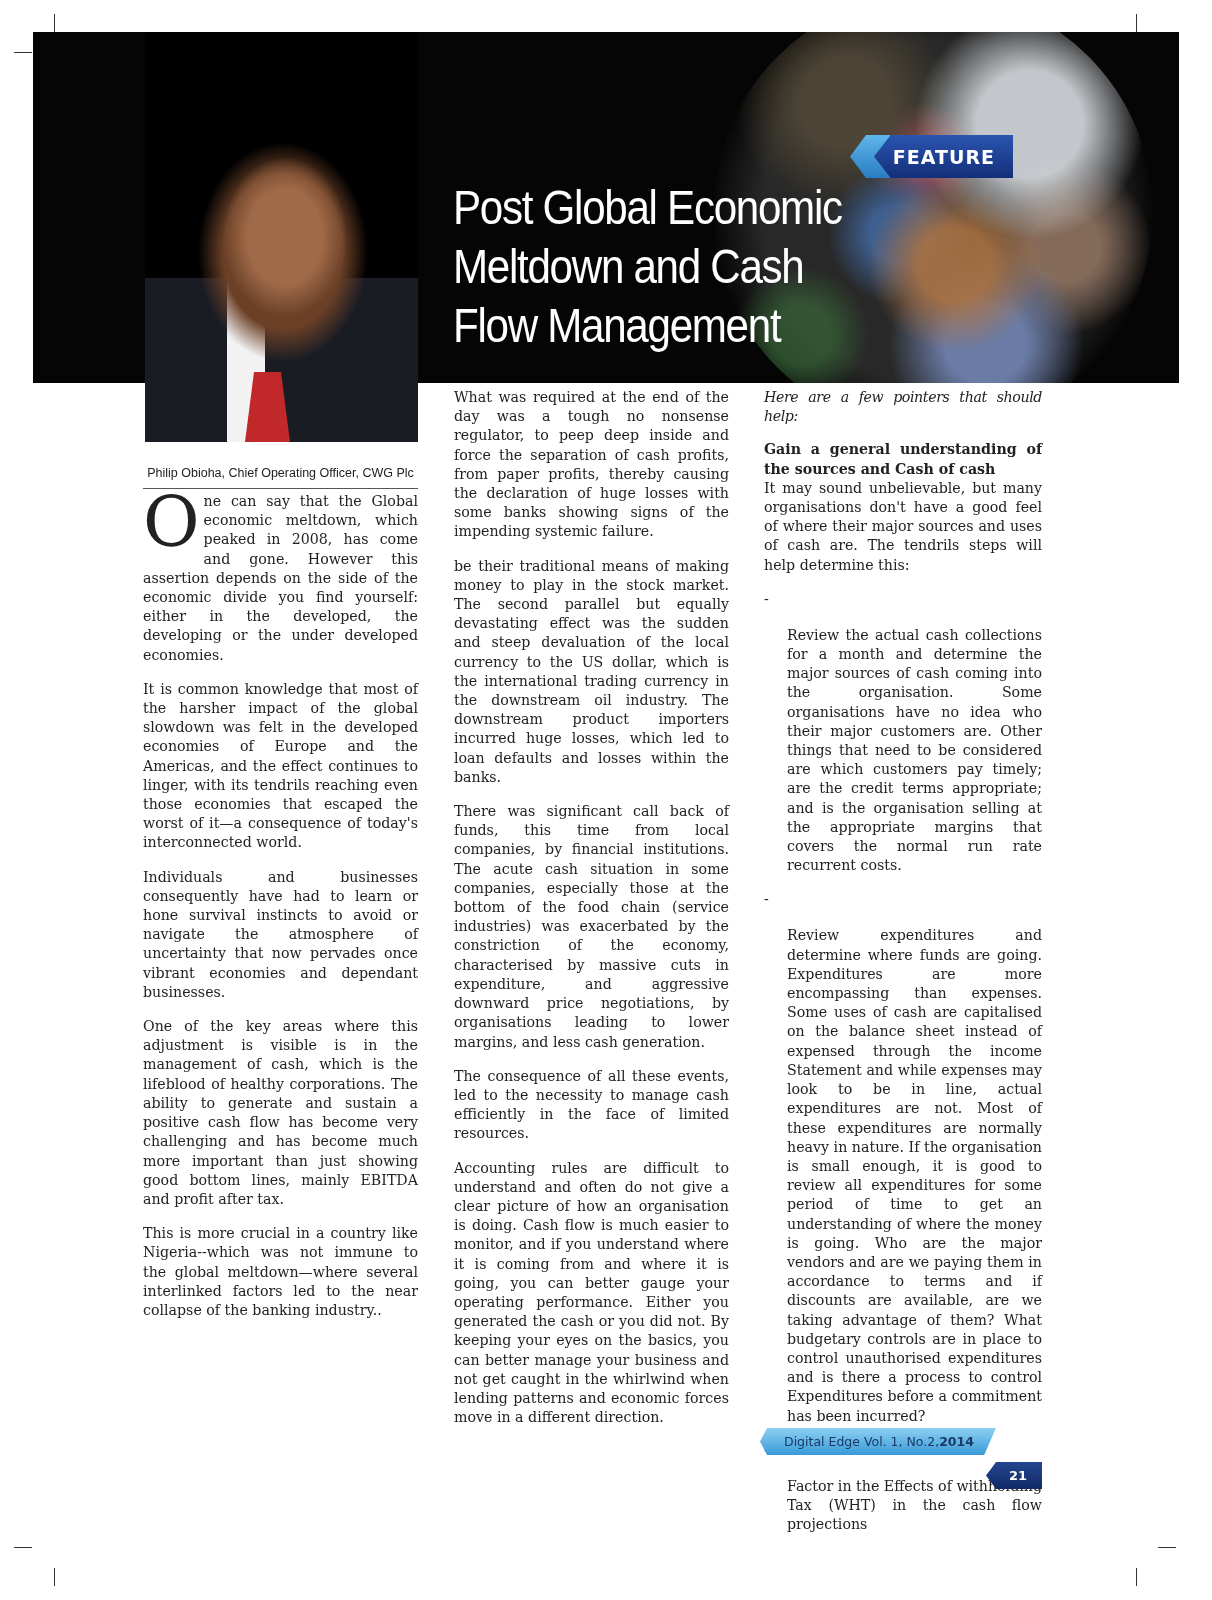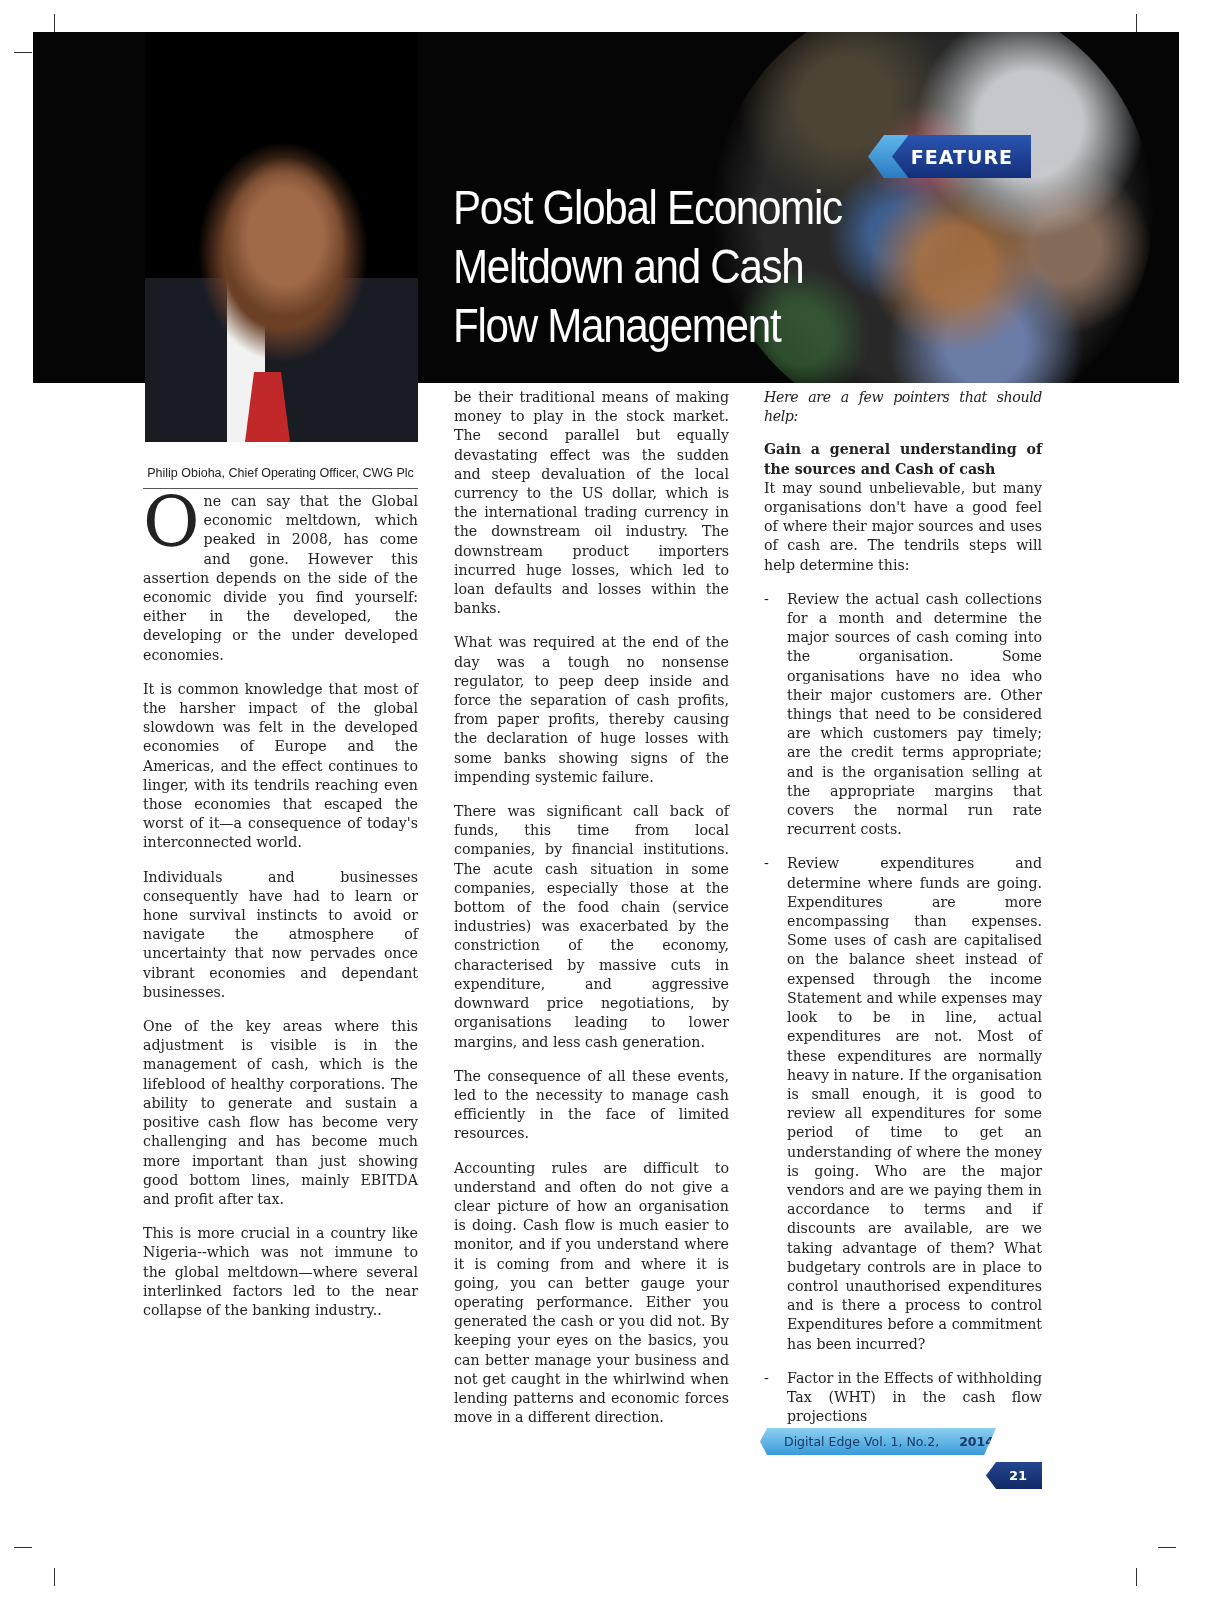--- a/index.html
+++ b/index.html
@@ -21,38 +21,38 @@
   .photo { position:absolute; left:145px; top:32px; width:273px; height:410px;
     background:
       radial-gradient(ellipse 62px 80px at 140px 205px, #a06a48 0 60%, transparent 100%),
       radial-gradient(ellipse 85px 110px at 138px 220px, #6b4027 0 70%, transparent 100%),
       linear-gradient(to bottom, #000 0 60%, transparent 60%),
       linear-gradient(to right, #1a1c24 0 30%, #f2f2f2 30% 44%, #1a1c24 44% 100%);
     overflow:hidden; }
   .tie { position:absolute; left:100px; top:340px; width:45px; height:70px; background:#c0282a; clip-path:polygon(20% 0,80% 0,100% 100%,0 100%); }
   .title { position:absolute; left:453px; top:178px; font-family:"Liberation Sans", sans-serif; color:#fff; font-size:49px; line-height:59px; letter-spacing:-1.5px; transform:scaleX(0.86); transform-origin:left top; white-space:nowrap; }
   .title div { margin:0; }
-  .feature { position:absolute; left:868px; top:135px; height:33px; width:163px; }
+  .feature { position:absolute; left:850px; top:135px; height:33px; width:163px; }
   .feature .arrow { position:absolute; left:0; top:0; width:40px; height:43px; background:linear-gradient(#5fb6ea,#2a7cc2); clip-path:polygon(40% 0,100% 0,100% 100%,40% 100%,0 50%); }
   .feature .body { position:absolute; left:24px; top:0; width:139px; height:43px; background:linear-gradient(#2a55b0,#142f7a); clip-path:polygon(12% 0,100% 0,100% 100%,12% 100%,0 50%); color:#fff; font-family:"DejaVu Sans", sans-serif; font-weight:bold; font-size:19px; letter-spacing:1px; display:flex; align-items:center; justify-content:flex-end; padding-right:18px; box-sizing:border-box; }
   .caption { position:absolute; left:143px; top:466px; width:275px; font-family:"Liberation Sans", sans-serif; font-size:12.5px; color:#222; text-align:center; padding-bottom:8px; border-bottom:1.5px solid #555; }
   .col { position:absolute; top:0; font-size:14.2px; line-height:19.2px; text-align:justify; color:#222; }
   .col p { margin:0 0 15px 0; }
   .c1 { left:143px; top:492px; width:275px; }
   .c2 { left:454px; top:388px; width:275px; }
   .c3 { left:764px; top:388px; width:278px; }
   .dropcap { float:left; font-size:69px; line-height:56px; margin:2px 4px 0 0; }
   .lead-ital { font-style:italic; margin-bottom:14px !important; letter-spacing:-0.4px; }
   .subhead { font-weight:bold; margin:0 !important; }
   .bullet { display:flex; margin:0 0 15px 0; }
   .bullet .dash { width:23px; flex:none; }
-  .bullet .btxt { flex:1; text-align:justify; }
+  .bullet .btxt { flex:1; text-align:justify;margin-top:36px; }
   .footer { position:absolute; left:760px; top:1428px; width:282px; height:27px; }
   .footer .band { position:absolute; left:0; top:0; width:236px; height:27px; background:linear-gradient(#8dd0f2,#3a9ad8); clip-path:polygon(3% 0,100% 0,95% 100%,3% 100%,0 50%); font-family:"DejaVu Sans", sans-serif; font-size:12.5px; color:#183a66; display:flex; align-items:center; padding-left:24px; box-sizing:border-box; }
-  .footer .band b { margin-left:20px; }
+  .footer .band b { margin-left:0; }
   .footer .num { position:absolute; left:226px; top:0; width:56px; height:27px; background:linear-gradient(#24468f,#112a66); clip-path:polygon(18% 0,100% 0,100% 100%,18% 100%,0 50%); color:#fff; font-family:"DejaVu Sans", sans-serif; font-weight:bold; font-size:13px; display:flex; align-items:center; justify-content:center; padding-left:8px; box-sizing:border-box;margin-top:34px; }
 </style>
 </head>
 <body>
 
 <div class="crop" style="left:54px;top:14px;width:1px;height:18px;"></div>
 <div class="crop" style="left:14px;top:52px;width:18px;height:1px;"></div>
 <div class="crop" style="left:1136px;top:14px;width:1px;height:18px;"></div>
 <div class="crop" style="left:1158px;top:52px;width:18px;height:1px;"></div>
 <div class="crop" style="left:54px;top:1568px;width:1px;height:18px;"></div>
@@ -83,22 +83,22 @@
 
 <div class="col c1">
   <p><span class="dropcap">O</span><span>ne can say that the Global economic meltdown, which peaked in 2008, has come and gone. However this assertion depends on the side of the economic divide you find yourself: either in the developed, the developing or the under developed economies.</span></p>
   <p>It is common knowledge that most of the harsher impact of the global slowdown was felt in the developed economies of Europe and the Americas, and the effect continues to linger, with its tendrils reaching even those economies that escaped the worst of it—a consequence of today's interconnected world.</p>
   <p>Individuals and businesses consequently have had to learn or hone survival instincts to avoid or navigate the atmosphere of uncertainty that now pervades once vibrant economies and dependant businesses.</p>
   <p>One of the key areas where this adjustment is visible is in the management of cash, which is the lifeblood of healthy corporations. The ability to generate and sustain a positive cash flow has become very challenging and has become much more important than just showing good bottom lines, mainly EBITDA and profit after tax.</p>
   <p>This is more crucial in a country like Nigeria--which was not immune to the global meltdown—where several interlinked factors led to the near collapse of the banking industry..</p>
 </div>
 
 <div class="col c2">
+  <p>What was required at the end of the day was a tough no nonsense regulator, to peep deep inside and force the separation of cash profits, from paper profits, thereby causing the declaration of huge losses with some banks showing signs of the impending systemic failure.</p>
   <p>be their traditional means of making money to play in the stock market. The second parallel but equally devastating effect was the sudden and steep devaluation of the local currency to the US dollar, which is the international trading currency in the downstream oil industry. The downstream product importers incurred huge losses, which led to loan defaults and losses within the banks.</p>
-  <p>What was required at the end of the day was a tough no nonsense regulator, to peep deep inside and force the separation of cash profits, from paper profits, thereby causing the declaration of huge losses with some banks showing signs of the impending systemic failure.</p>
   <p>There was significant call back of funds, this time from local companies, by financial institutions. The acute cash situation in some companies, especially those at the bottom of the food chain (service industries) was exacerbated by the constriction of the economy, characterised by massive cuts in expenditure, and aggressive downward price negotiations, by organisations leading to lower margins, and less cash generation.</p>
   <p>The consequence of all these events, led to the necessity to manage cash efficiently in the face of limited resources.</p>
   <p>Accounting rules are difficult to understand and often do not give a clear picture of how an organisation is doing. Cash flow is much easier to monitor, and if you understand where it is coming from and where it is going, you can better gauge your operating performance. Either you generated the cash or you did not. By keeping your eyes on the basics, you can better manage your business and not get caught in the whirlwind when lending patterns and economic forces move in a different direction.</p>
 </div>
 
 <div class="col c3">
   <p class="lead-ital">Here are a few pointers that should help:</p>
   <p class="subhead">Gain a general understanding of the sources and Cash of cash</p>
   <p>It may sound unbelievable, but many organisations don't have a good feel of where their major sources and uses of cash are. The tendrils steps will help determine this:</p>
   <div class="bullet">

